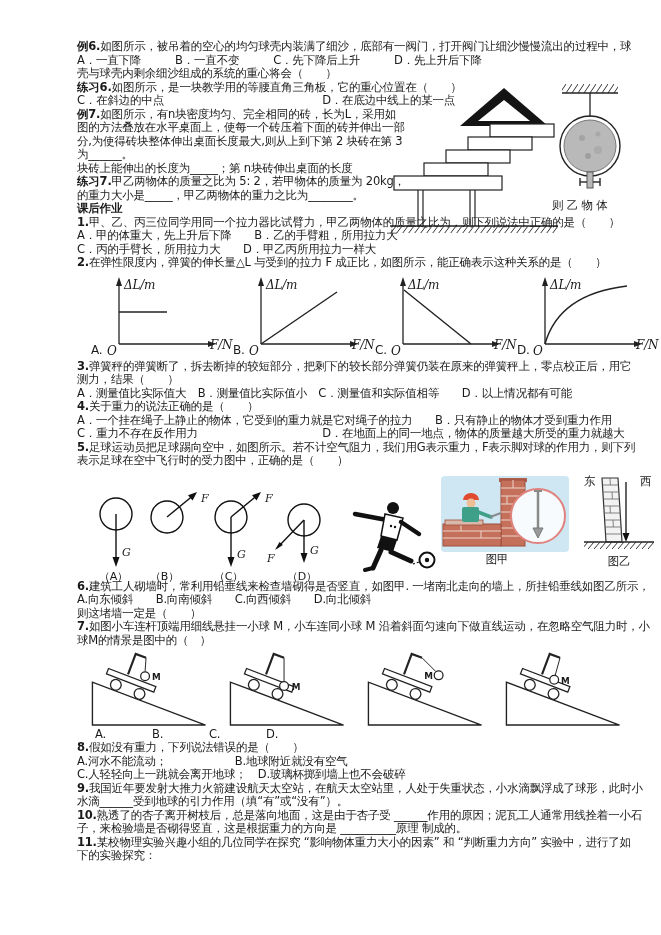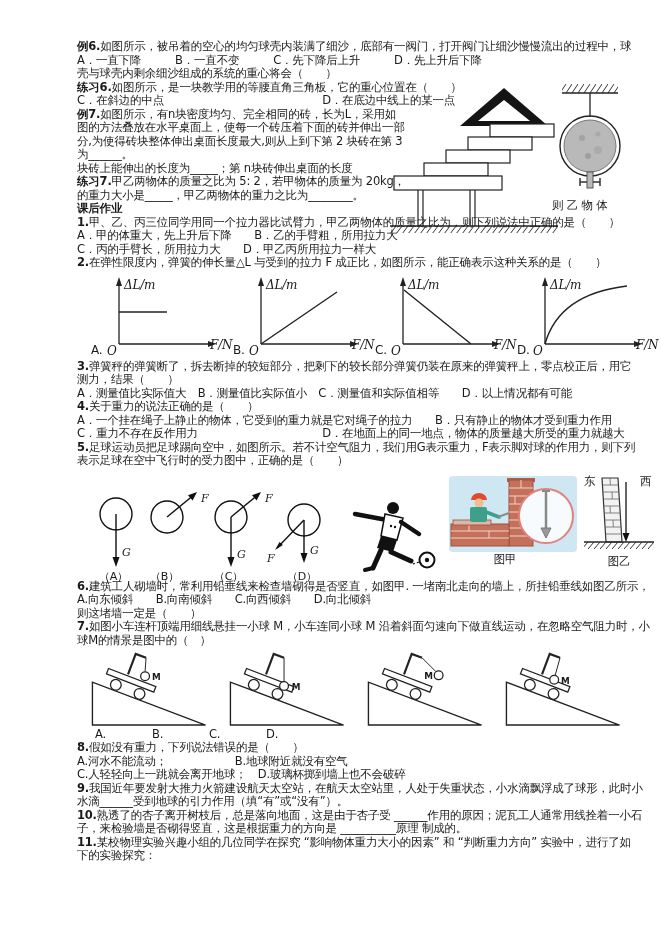--- a/index.html
+++ b/index.html
@@ -202,21 +202,21 @@
         <line x1="66" y1="24" x2="84" y2="36" stroke="#111" stroke-width="4.5" stroke-linecap="round"></line>
         <polygon points="46,38 62,42 58,54 42,50" fill="#111"></polygon>
         <line x1="46" y1="52" x2="38" y2="70" stroke="#111" stroke-width="5" stroke-linecap="round"></line>
         <line x1="38" y1="70" x2="30" y2="72" stroke="#111" stroke-width="4" stroke-linecap="round"></line>
         <line x1="56" y1="54" x2="76" y2="63" stroke="#111" stroke-width="5" stroke-linecap="round"></line>
         <line x1="78" y1="66" x2="84" y2="64" stroke="#111" stroke-width="1.2" stroke-dasharray="2,2"></line>
         <circle cx="92" cy="62" r="7.5" fill="#fff" stroke="#111" stroke-width="2"></circle>
         <circle cx="92" cy="62" r="2.2" fill="#111"></circle>
       </svg>
 
-      <div class="absfig" style="left:372px;top:8px;width:112px;">
+      <div class="absfig" style="left:364px;top:8px;width:112px;">
         <svg width="128" height="76" viewBox="0 0 128 76">
           <rect x="0" y="0" width="128" height="76" rx="4" fill="#cfe6f3"></rect>
           <rect x="58" y="2" width="28" height="4" fill="#b0604c"></rect>
           <rect x="60" y="4" width="24" height="66" fill="#c5705b" stroke="#9e4f3d" stroke-width="1"></rect>
           <g stroke="#ecd5cb" stroke-width="1">
             <line x1="60" y1="12" x2="84" y2="12"></line>
               <line x1="60" y1="20" x2="84" y2="20"></line>
             <line x1="60" y1="28" x2="84" y2="28"></line>
               <line x1="60" y1="36" x2="84" y2="36"></line>
             <line x1="60" y1="44" x2="84" y2="44"></line>

